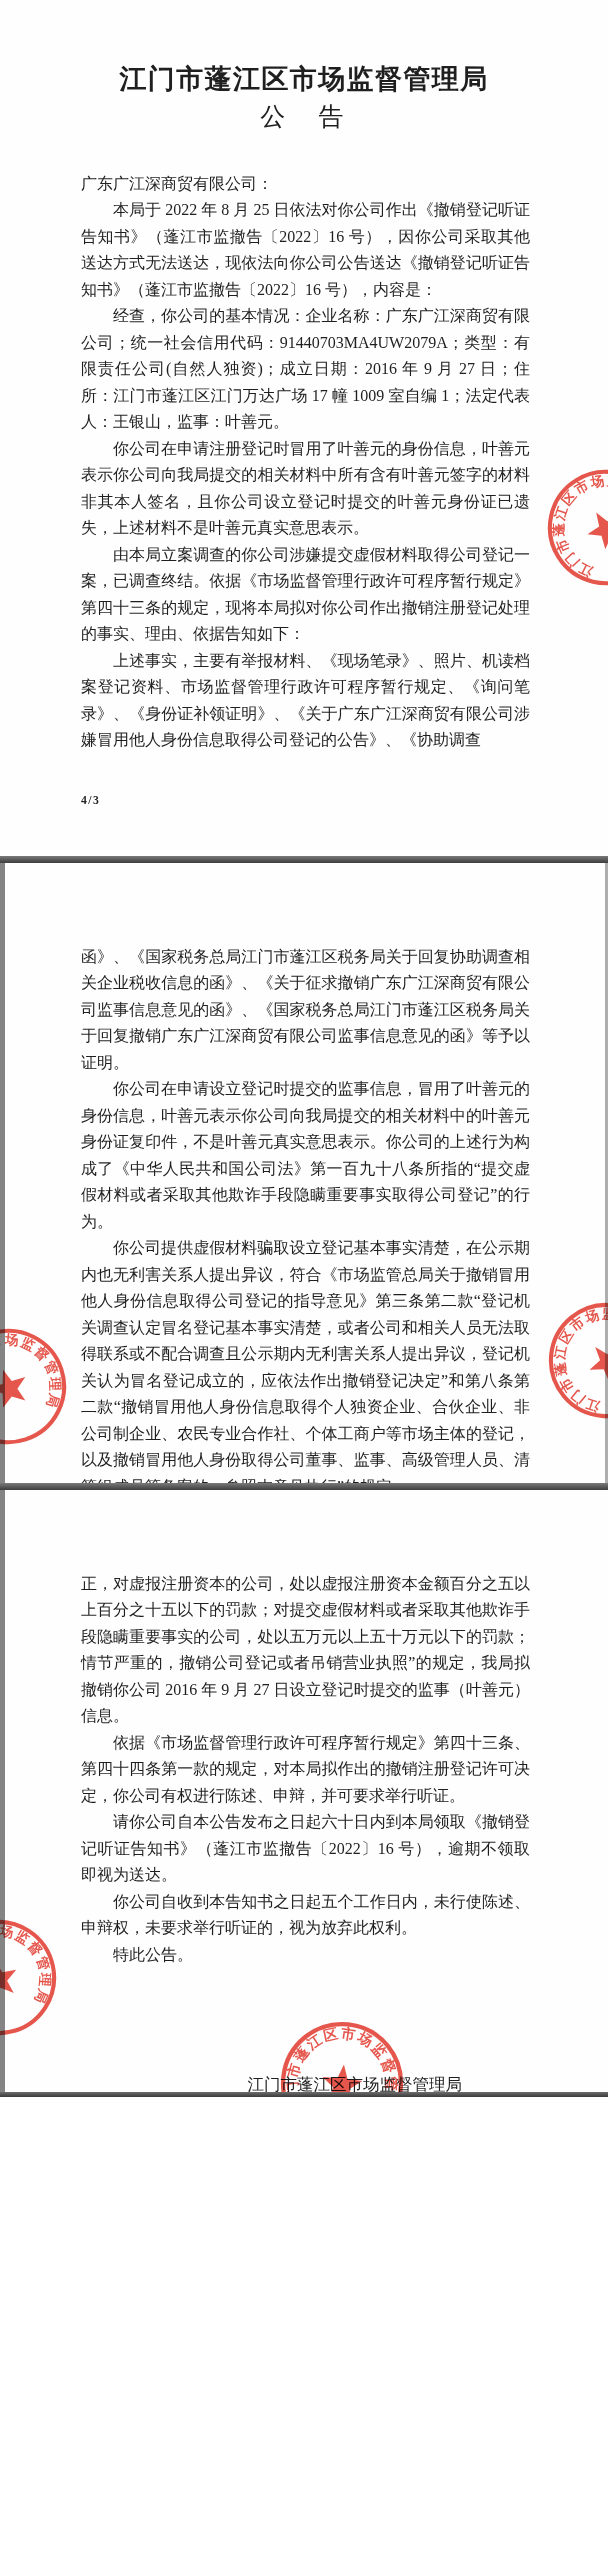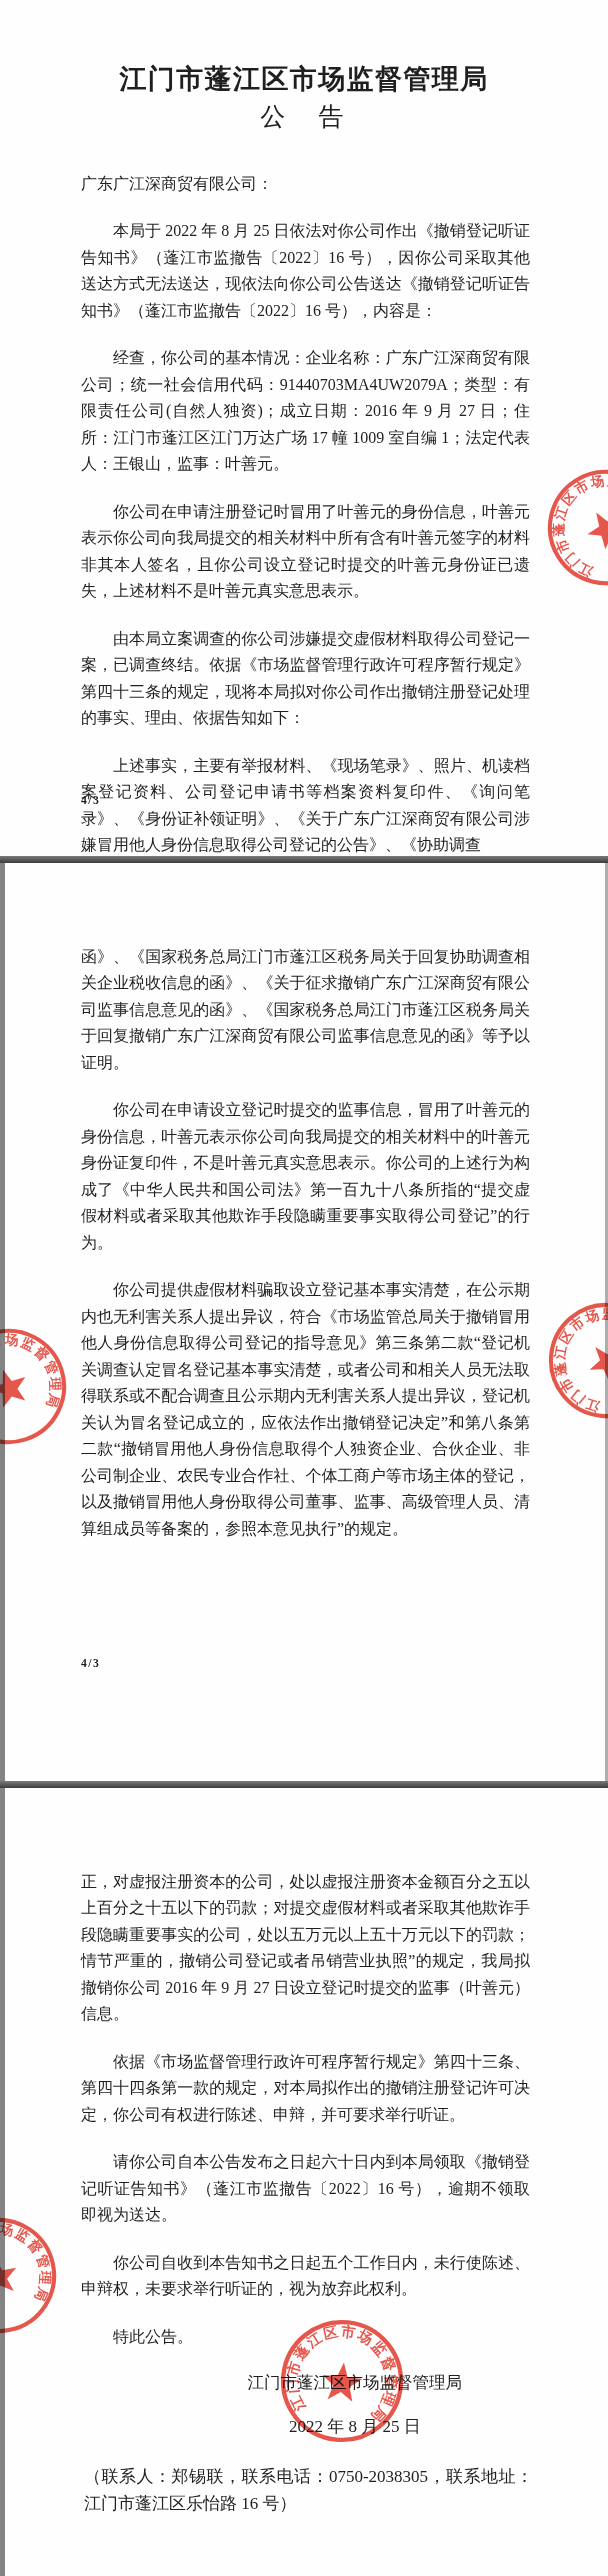--- a/index.html
+++ b/index.html
@@ -1,35 +1,35 @@
 <!DOCTYPE html>
 <html style="font-size:11px"><head>
 <meta charset="utf-8">
 <style>
   html,body{margin:0;padding:0;background:#ffffff;}
   body{width:608px;font-family:"Liberation Serif","DejaVu Serif",serif;color:#1f1f1f;}
   .doc{width:608px;height:2576px;position:relative;background:#fff;}
   .page{position:relative;width:608px;overflow:hidden;background:#fefefe;}
   .page-1{height:856px;}
-  .page-2{height:918px;}
-  .page-3{height:926px;}
+  .page-2{height:620px;}
+  .page-3{height:602px;}
   .page-sep{width:608px;height:6.9px;background:linear-gradient(#7a7a7a,#3d3d3d);}
   .bottom-bar{width:608px;height:5.5px;background:linear-gradient(#6d6d6d,#3a3a3a);}
   .edge-left{position:absolute;left:0;top:0;width:4.8px;height:100%;background:#6e6e6e;opacity:.85;}
   .edge-right{position:absolute;right:0;top:0;width:3.4px;height:100%;background:#9a9a9a;opacity:.8;}
 
   .title-block{padding-top:63px;text-align:center;}
   .doc-title{margin:0;font-size:27px;line-height:33px;font-weight:bold;letter-spacing:1.4px;}
   .doc-subtitle{margin:5.5px 0 0 0;font-size:25px;line-height:30px;font-weight:normal;letter-spacing:4.1px;}
 
   .body-text{margin:0 0 0 81px;width:449px;font-size:16px;line-height:26.5px;text-align:justify;}
   .page-1 .body-text{margin-top:39px;}
   .page-2 .body-text,.page-3 .body-text{padding-top:81px;}
   .body-text p{margin:0;}
-  .body-text p.indent{text-indent:2em;margin-top:21px;}
+  .body-text p.indent{text-indent:2em;}
 
   .page-footer{position:absolute;left:81px;top:794px;font-size:11.7px;font-weight:bold;letter-spacing:1.4px;}
 
   .signature-block{position:absolute;top:585px;right:146px;text-align:center;z-index:1;}
   .signature-agency{font-size:16.5px;line-height:20.7px;}
   .signature-date{font-size:17px;line-height:20.7px;margin-top:23.4px;}
 
   .contact-note{position:absolute;left:84px;top:675px;width:449px;font-size:17px;line-height:27.6px;text-align:justify;}
 
   .seal{position:absolute;color:rgba(224,50,38,0.82);z-index:2;mix-blend-mode:multiply;}
@@ -61,21 +61,21 @@
     <div class="title-block">
       <h1 class="doc-title">江门市蓬江区市场监督管理局</h1>
       <div class="doc-subtitle">公　告</div>
     </div>
     <div class="body-text">
       <p>广东广江深商贸有限公司：</p>
       <p class="indent">本局于 2022 年 8 月 25 日依法对你公司作出《撤销登记听证告知书》（蓬江市监撤告〔2022〕16 号），因你公司采取其他送达方式无法送达，现依法向你公司公告送达《撤销登记听证告知书》（蓬江市监撤告〔2022〕16 号），内容是：</p>
       <p class="indent">经查，你公司的基本情况：企业名称：广东广江深商贸有限公司；统一社会信用代码：91440703MA4UW2079A；类型：有限责任公司(自然人独资)；成立日期：2016 年 9 月 27 日；住所：江门市蓬江区江门万达广场 17 幢 1009 室自编 1；法定代表人：王银山，监事：叶善元。</p>
       <p class="indent">你公司在申请注册登记时冒用了叶善元的身份信息，叶善元表示你公司向我局提交的相关材料中所有含有叶善元签字的材料非其本人签名，且你公司设立登记时提交的叶善元身份证已遗失，上述材料不是叶善元真实意思表示。</p>
       <p class="indent">由本局立案调查的你公司涉嫌提交虚假材料取得公司登记一案，已调查终结。依据《市场监督管理行政许可程序暂行规定》第四十三条的规定，现将本局拟对你公司作出撤销注册登记处理的事实、理由、依据告知如下：</p>
-      <p class="indent">上述事实，主要有举报材料、《现场笔录》、照片、机读档案登记资料、公司登记申请书等档案资料复印件、《询问笔录》、《身份证补领证明》、《关于广东广江深商贸有限公司涉嫌冒用他人身份信息取得公司登记的公告》、《协助调查</p>
+      <p class="indent">上述事实，主要有举报材料、《现场笔录》、照片、机读档案登记资料、市场监督管理行政许可程序暂行规定、《询问笔录》、《身份证补领证明》、《关于广东广江深商贸有限公司涉嫌冒用他人身份信息取得公司登记的公告》、《协助调查</p>
     </div>
     <div class="page-footer">4/3</div>
     <svg class="seal seal-p1-right" viewBox="0 0 200 200" width="117" height="117">
         <use href="#sealBody"></use>
       </svg>
   </section>
 
   <div class="page-sep"></div>
 
   <section class="page page-2">

